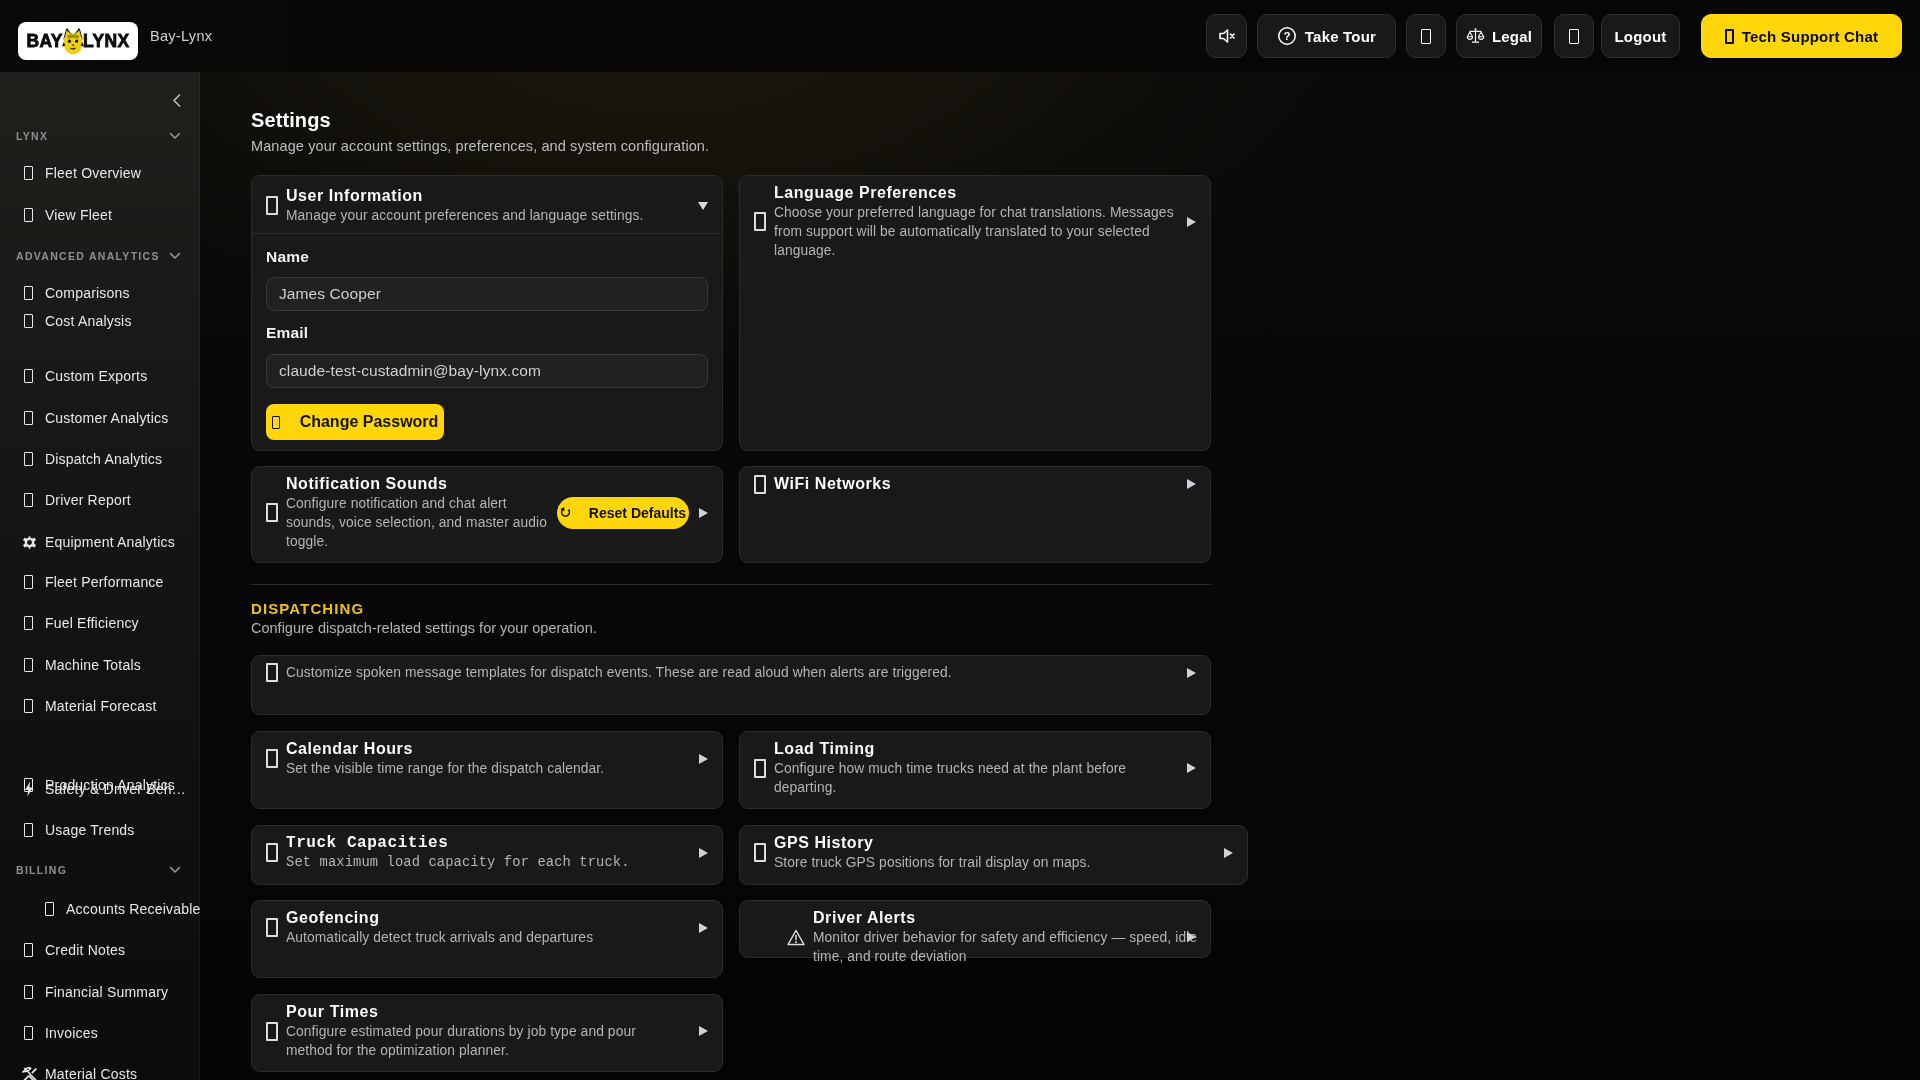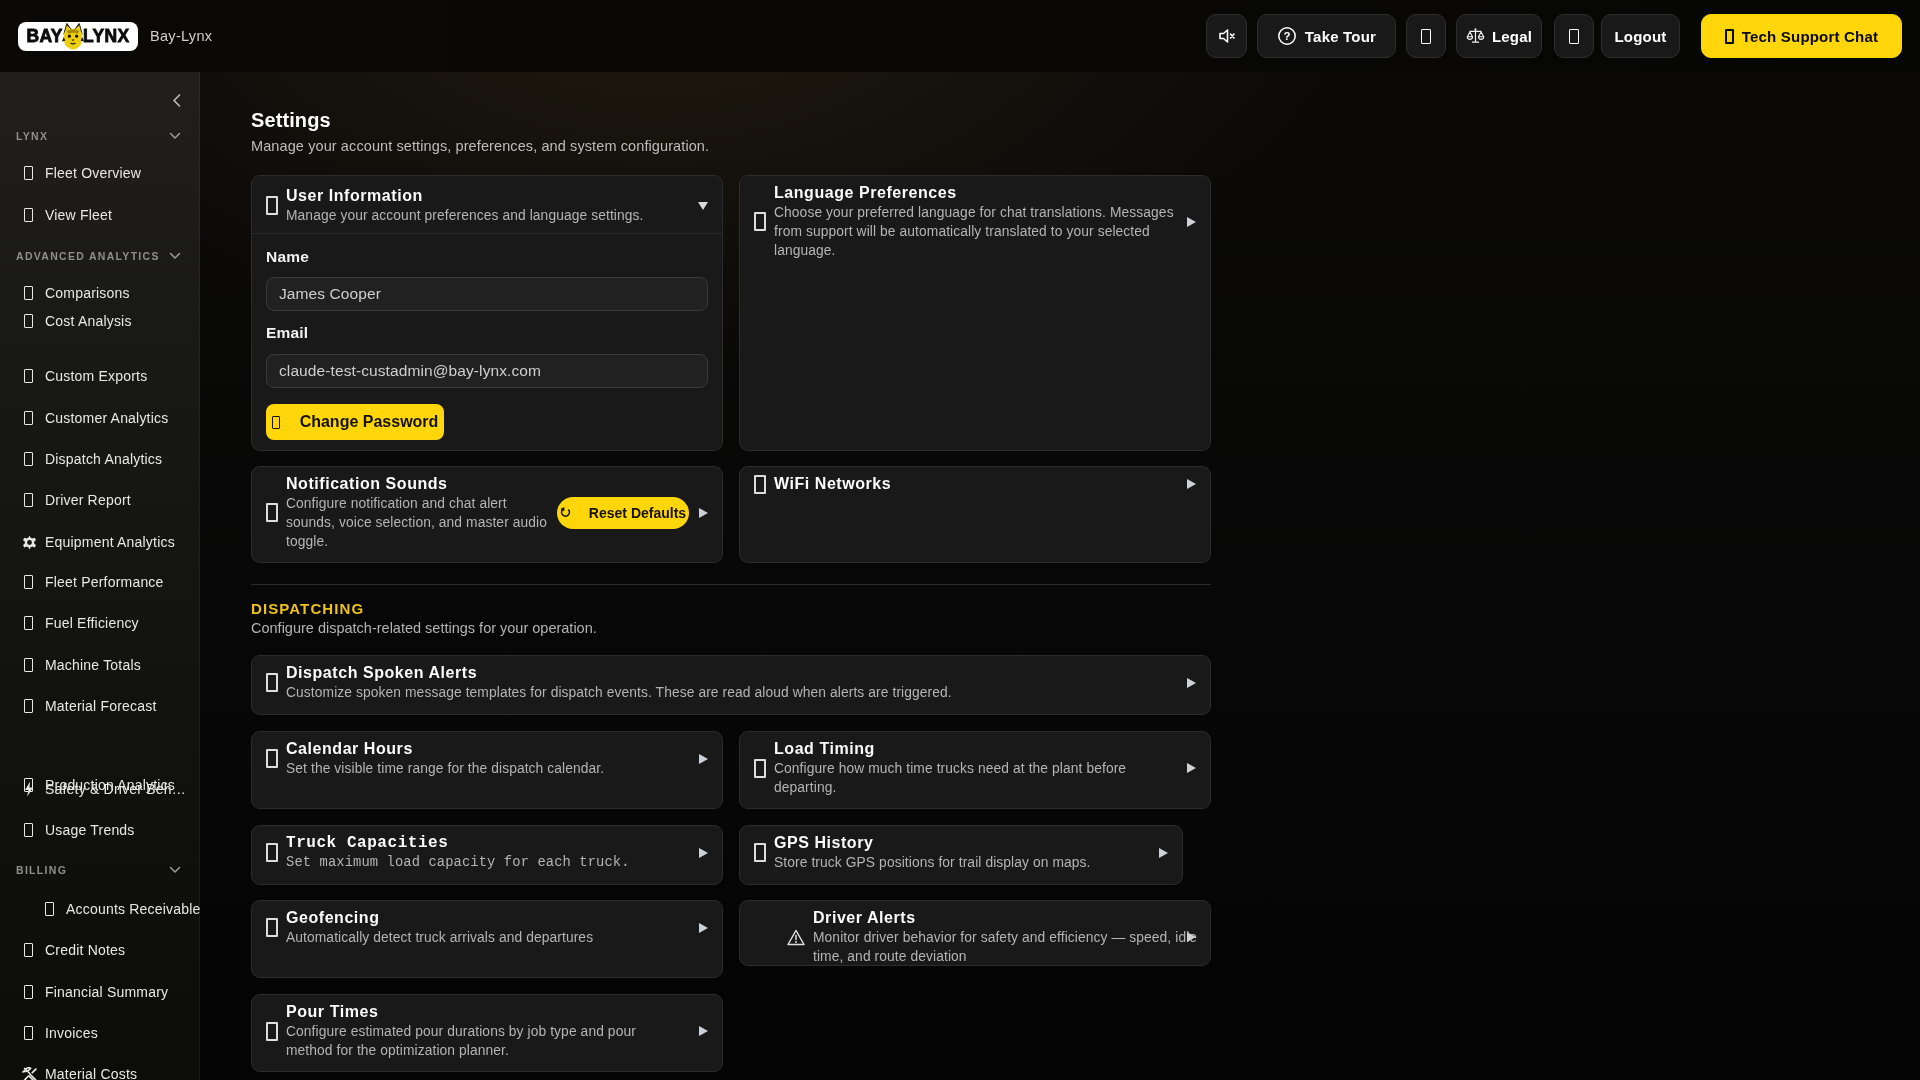--- a/index.html
+++ b/index.html
@@ -1,20 +1,20 @@
 <!DOCTYPE html>
 <html><head>
 <meta charset="utf-8">
 <style>
 * { margin:0; padding:0; box-sizing:border-box; }
 html,body { width:1920px; height:1080px; overflow:hidden; background:#000; font-family:"Liberation Sans", sans-serif; }
 
 
 #topbar { position:absolute; left:0; top:0; width:1920px; height:72px; background:linear-gradient(90deg,#0a0907,#060605); z-index:5; }
-#logo { position:absolute; left:18px; top:22px; width:120px; height:29px; background:#fff; border-radius:8px; display:flex; align-items:center; justify-content:center; }
+#logo { position:absolute; left:18px; top:22px; width:120px; height:38px; background:#fff; border-radius:8px; display:flex; align-items:center; justify-content:center; }
 #logo .bl { font-weight:700; font-size:17.5px; letter-spacing:.4px; color:#0c0c0c; -webkit-text-stroke:.8px #0c0c0c; }
 #brand { position:absolute; left:150px; top:28px; font-size:14.5px; color:#cfcfcf; letter-spacing:.3px; }
 .tbtn { position:absolute; top:14px; height:44px; background:#191919; border:1px solid #2e2e2e; border-radius:10px; color:#fff; display:flex; align-items:center; justify-content:center; font-weight:700; font-size:15px; letter-spacing:.2px; }
 .tbtn.yellow { background:#ffd60a; border-color:#ffd60a; color:#0a0a0a; }
 .tofu { display:inline-block; border:1.5px solid currentColor; border-radius:1px; }
 
 
 #sidebar { position:absolute; left:0; top:72px; width:200px; height:1008px; background:linear-gradient(180deg,#201f1c 0%,#191917 25%,#121211 60%,#0c0c0b 100%); border-right:1px solid rgba(255,255,255,.05); z-index:4; }
 .shead { position:absolute; left:16px; height:14px; line-height:14px; color:#8f8f8f; font-size:10.5px; font-weight:700; letter-spacing:1.3px; }
 .sitem { position:absolute; left:0; width:200px; height:20px; line-height:20px; color:#e8e8e8; font-size:14px; white-space:nowrap; letter-spacing:.2px; }
@@ -338,21 +338,20 @@
     <span class="arr"></span>
   </div>
 </div>
 
 <div class="card" style="left:251px; top:655px; width:960px; height:60px;">
   <div class="crow">
     <span class="ic">
         <span class="tofu"></span>
       </span>
     <div class="ctext">
-      <div class="ctitle">Dispatch Spoken Alerts</div>
       <div class="cdesc">Customize spoken message templates for dispatch events. These are read aloud when alerts are triggered.</div>
     </div>
     <span class="arr"></span>
   </div>
 </div>
 
 <div class="card" style="left:251px; top:731px; width:472px; height:78px;">
   <div class="crow">
     <span class="ic">
         <span class="tofu"></span>
@@ -384,21 +383,21 @@
         <span class="tofu"></span>
       </span>
     <div class="ctext">
       <div class="ctitle">Truck Capacities</div>
       <div class="cdesc">Set maximum load capacity for each truck.</div>
     </div>
     <span class="arr"></span>
   </div>
 </div>
 
-<div class="card" style="left:739px; top:825px; width:444px; height:60px;">
+<div class="card" style="left:739px; top:825px; width:509px; height:60px;">
   <div class="crow">
     <span class="ic">
         <span class="tofu"></span>
       </span>
     <div class="ctext">
       <div class="ctitle">GPS History</div>
       <div class="cdesc">Store truck GPS positions for trail display on maps.</div>
     </div>
     <span class="arr"></span>
   </div>
@@ -410,21 +409,21 @@
         <span class="tofu"></span>
       </span>
     <div class="ctext">
       <div class="ctitle">Geofencing</div>
       <div class="cdesc">Automatically detect truck arrivals and departures</div>
     </div>
     <span class="arr"></span>
   </div>
 </div>
 
-<div class="card" style="left:739px; top:900px; width:472px; height:66px;padding-left:47px;">
+<div class="card" style="left:739px; top:900px; width:472px; height:58px;padding-left:47px;">
   <div class="crow">
     <span class="ic" style="flex:0 0 18px;">
         <svg width="18" height="17" viewBox="0 0 18 17">
           <path d="M9 1.5 L17 15.5 L1 15.5 Z" fill="none" stroke="#ddd" stroke-width="1.5" stroke-linejoin="round"></path>
           <path d="M9 6.5 L9 10.5" stroke="#ddd" stroke-width="1.5" stroke-linecap="round"></path>
           <circle cx="9" cy="13" r="1" fill="#ddd"></circle>
         </svg>
       </span>
     <div class="ctext">
       <div class="ctitle">Driver Alerts</div>

